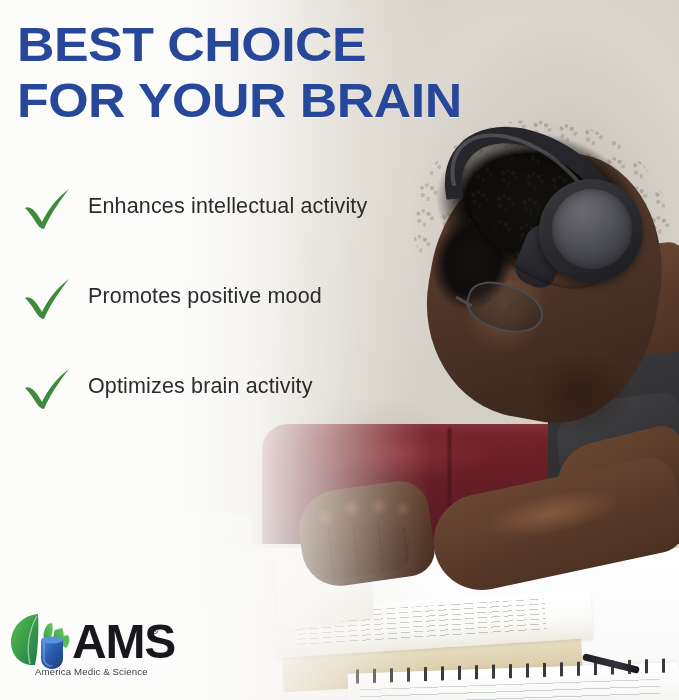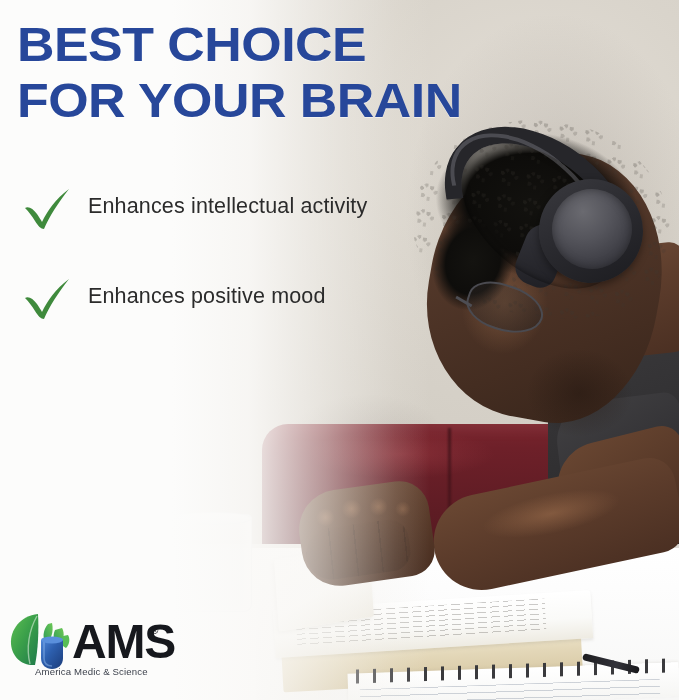--- a/index.html
+++ b/index.html
@@ -620,23 +620,31 @@
         </span>
         <span class="benefit-text">Enhances intellectual activity</span>
       </div>
 
       <div class="benefit">
         <span class="check-icon">
           <svg width="52" height="48" viewBox="0 0 52 48" aria-hidden="true">
             <path d="M3 24 C7 22, 11 25, 15 30 C17 33, 19 36, 20 38 C25 28, 33 15, 47 5 C36 19, 27 33, 22 45 C19 45, 16 42, 13 37 C10 32, 6 27, 3 24 Z" fill="#3F8A3C"></path>
           </svg>
         </span>
-        <span class="benefit-text">Enhances positive mood</span>
+        <span class="benefit-text">Promotes positive mood</span>
       </div>
 
+      <div class="benefit">
+        <span class="check-icon">
+          <svg width="52" height="48" viewBox="0 0 52 48" aria-hidden="true">
+            <path d="M3 24 C7 22, 11 25, 15 30 C17 33, 19 36, 20 38 C25 28, 33 15, 47 5 C36 19, 27 33, 22 45 C19 45, 16 42, 13 37 C10 32, 6 27, 3 24 Z" fill="#3F8A3C"></path>
+          </svg>
+        </span>
+        <span class="benefit-text">Optimizes brain activity</span>
+      </div>
 
     </div>
 
     <div class="logo">
       <span class="logo-mark">
         <svg width="74" height="62" viewBox="0 0 74 62" aria-hidden="true">
           <defs>
             <linearGradient id="leafBig" x1="0" y1="0" x2="1" y2="1">
               <stop offset="0%" stop-color="#5FBF53"></stop>
               <stop offset="45%" stop-color="#3CA14A"></stop>

